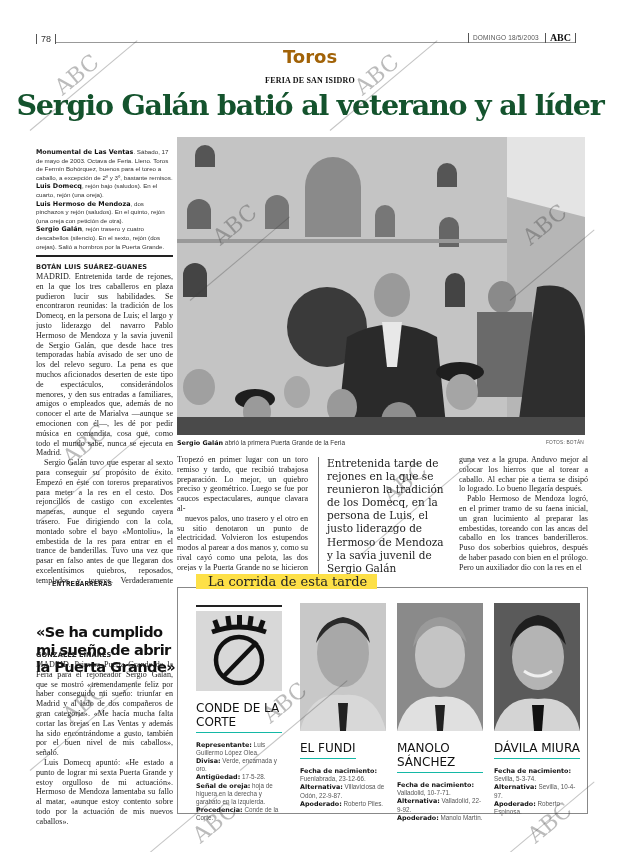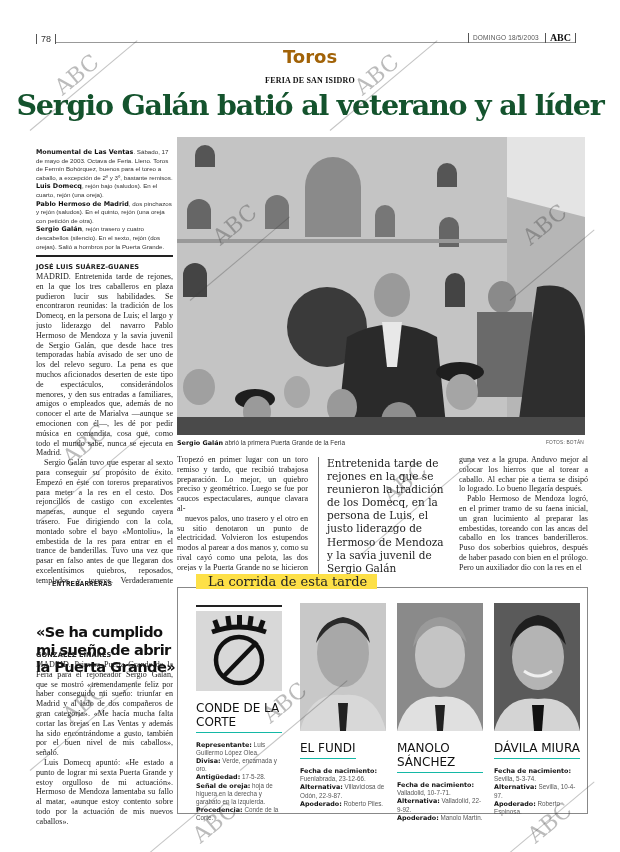--- a/index.html
+++ b/index.html
@@ -80,27 +80,27 @@
   <span class="date">DOMINGO 18/5/2003</span>
   <span class="abc-logo">ABC</span>
 </div>
 <div class="abs section">Toros</div>
 <div class="abs kicker">FERIA DE SAN ISIDRO</div>
 <h1 class="abs headline">Sergio Galán batió al veterano y al líder</h1>
 
 <div class="abs ficha">
   <span><b>Monumental de Las Ventas</b><span>. Sábado, 17 de mayo de 2003. Octava de Feria. Lleno. Toros de Fermín Bohórquez, buenos para el toreo a caballo, a excepción de 2º y 3º, bastante remisos.</span></span><br>
   <span><b>Luis Domecq</b><span>, rejón bajo (saludos). En el cuarto, rejón (una oreja).</span></span><br>
-  <span><b>Pablo Hermoso de Madrid</b><span>, dos pinchazos y rejón (saludos). En el quinto, rejón (una oreja con petición de otra).</span></span><br>
+  <span><b>Luis Hermoso de Mendoza</b><span>, dos pinchazos y rejón (saludos). En el quinto, rejón (una oreja con petición de otra).</span></span><br>
   <span><b>Sergio Galán</b><span>, rejón trasero y cuatro descabellos (silencio). En el sexto, rejón (dos orejas). Salió a hombros por la Puerta Grande.</span></span>
 </div>
 <div class="abs rule-thick"></div>
 
 <div class="abs col1">
-  <div class="byline">JOSÉ LUIS SUÁREZ-GUANES</div>
+  <div class="byline">BOTÁN LUIS SUÁREZ-GUANES</div>
   <div class="body-text">
     <p>MADRID. Entretenida tarde de rejones, en la que los tres caballeros en plaza pudieron lucir sus habilidades. Se encontraron reunidas: la tradición de los Domecq, en la persona de Luis; el largo y justo liderazgo del navarro Pablo Hermoso de Mendoza y la savia juvenil de Sergio Galán, que desde hace tres temporadas había avisado de ser uno de los del relevo seguro. La pena es que muchos aficionados deserten de este tipo de espectáculos, considerándolos menores, y den sus entradas a familiares, amigos o empleados que, además de no conocer el arte de Marialva —aunque se emocionen con él—, les dé por pedir música en comandita, cosa que, como todo el mundo sabe, nunca se ejecuta en Madrid.</p>
     <p>Sergio Galán tuvo que esperar al sexto para conseguir su propósito de éxito. Empezó en éste con toreros preparativos para meter a la res en el cesto. Dos rejoncillos de castigo con excelentes maneras, aunque el segundo cayera trasero. Fue dirigiendo con la cola, montado sobre el bayo «Montoliu», la embestida de la res para entrar en el trance de banderillas. Tuvo una vez que pasar en falso antes de que llegaran dos excelentísimos quiebros, reposados, templados y toreros. Verdaderamente excepcionales. En cambio dos</p>
   </div>
 </div>
 
 <div class="abs photo">
   <svg width="408" height="298" viewBox="0 0 408 298">
     <rect x="0" y="0" width="330" height="298" fill="#c4c4c4"></rect>
     <rect x="330" y="0" width="78" height="298" fill="#e4e4e4"></rect>

